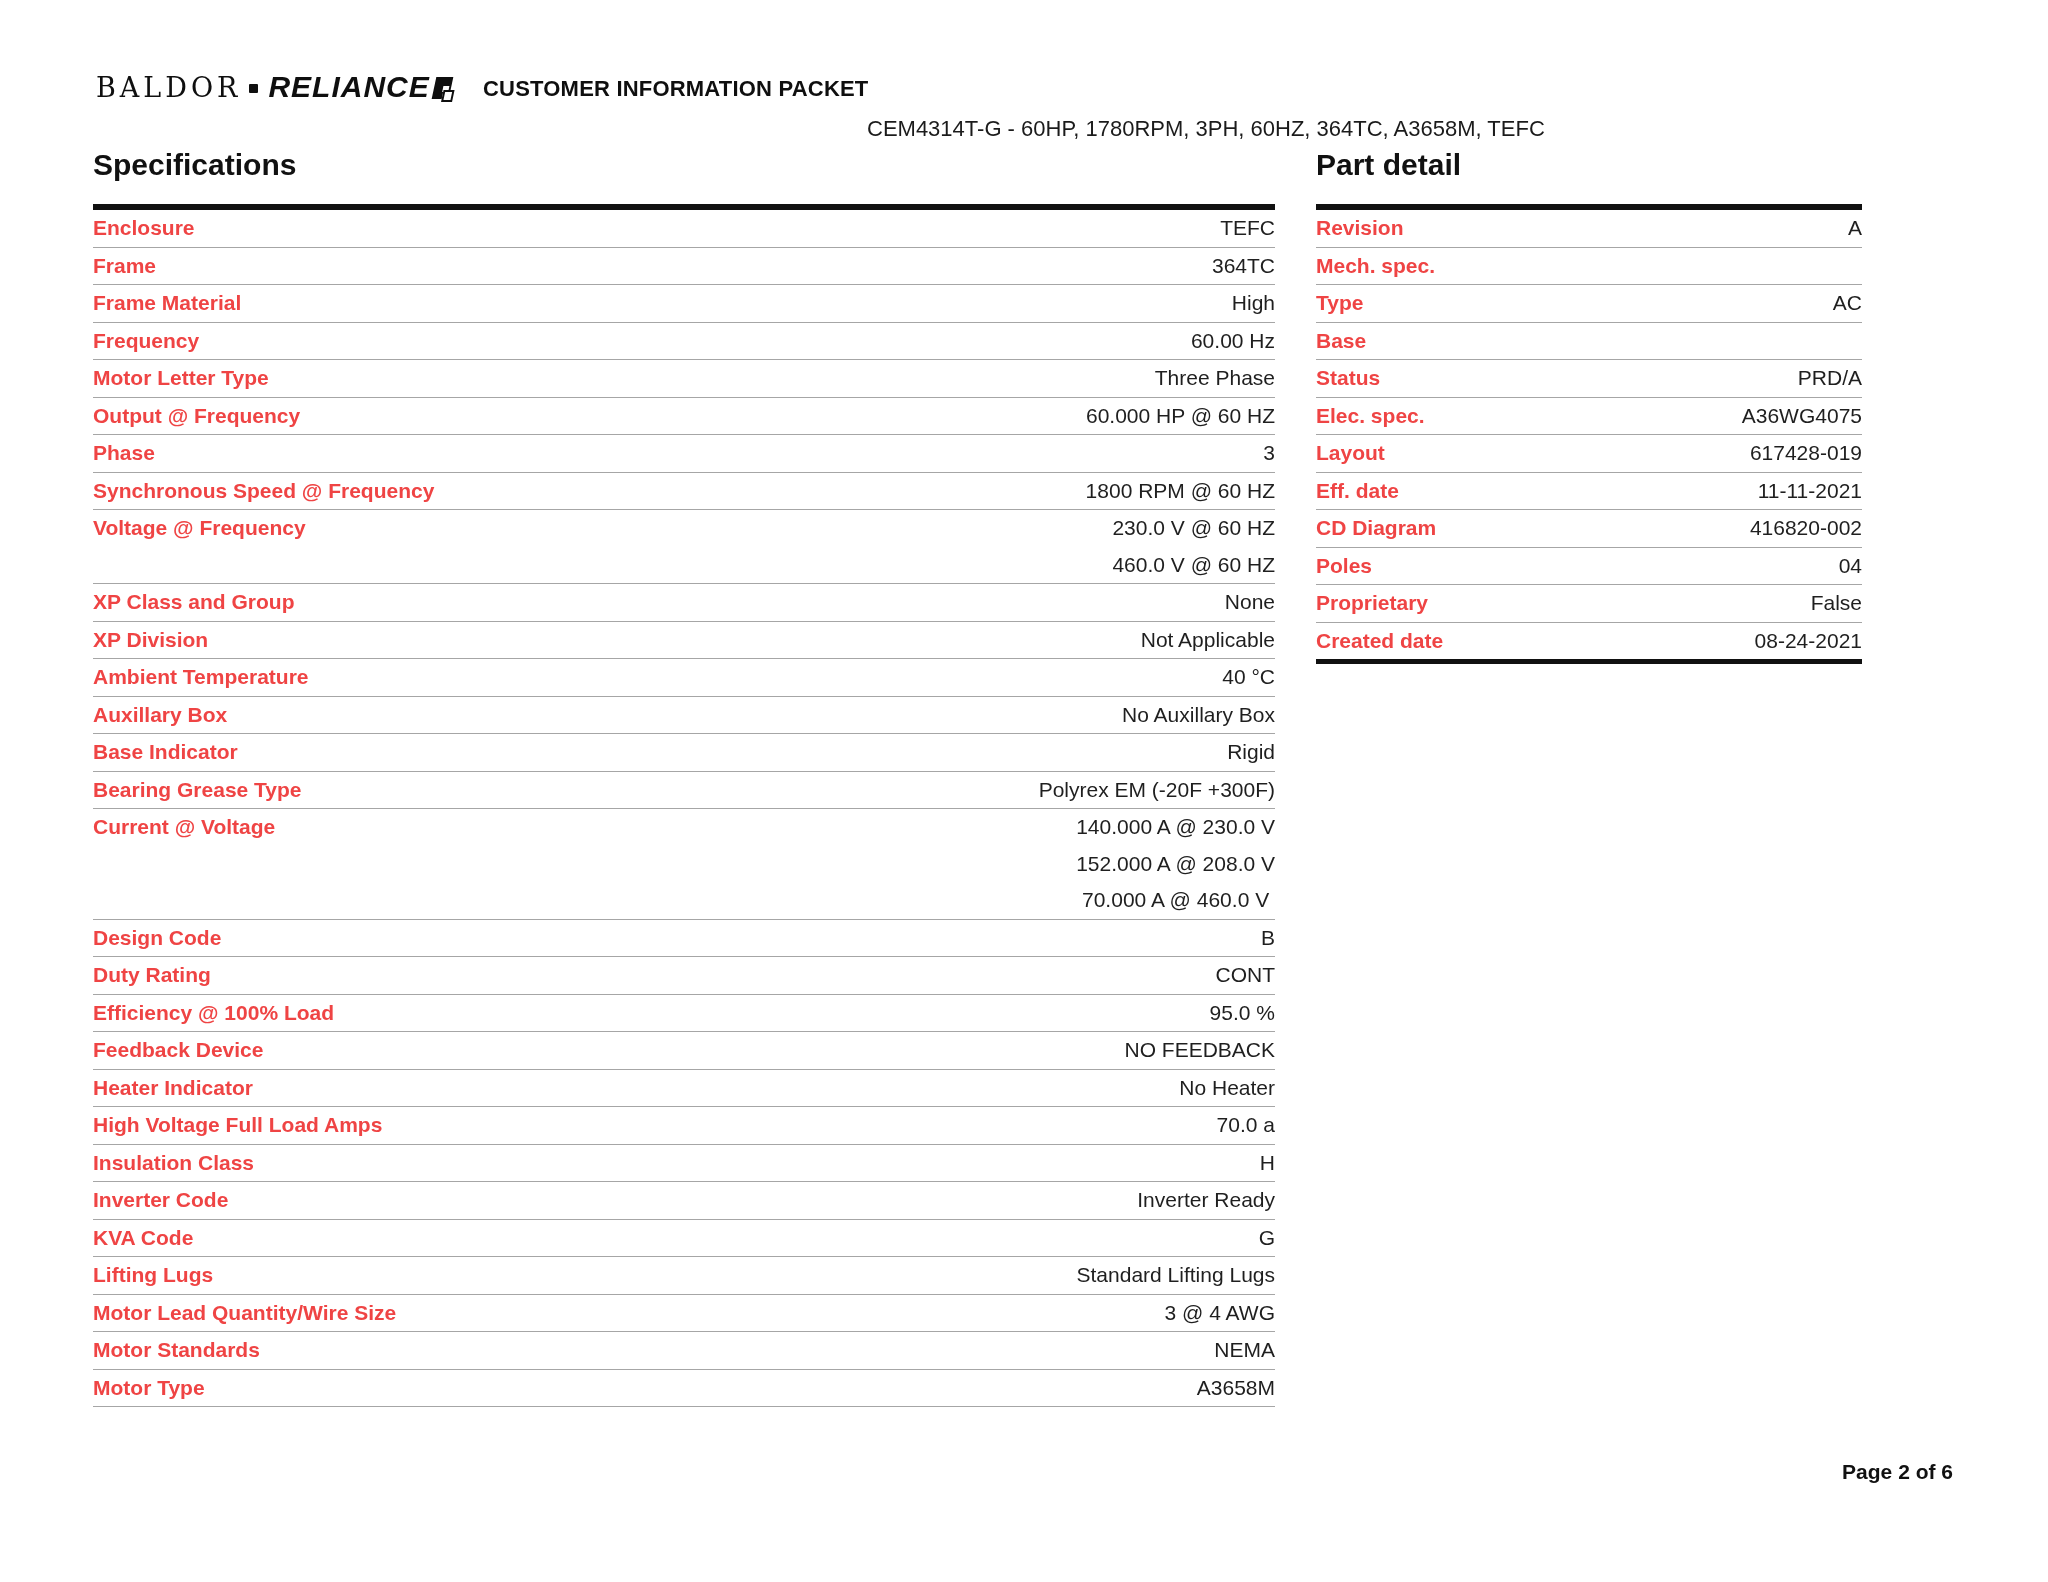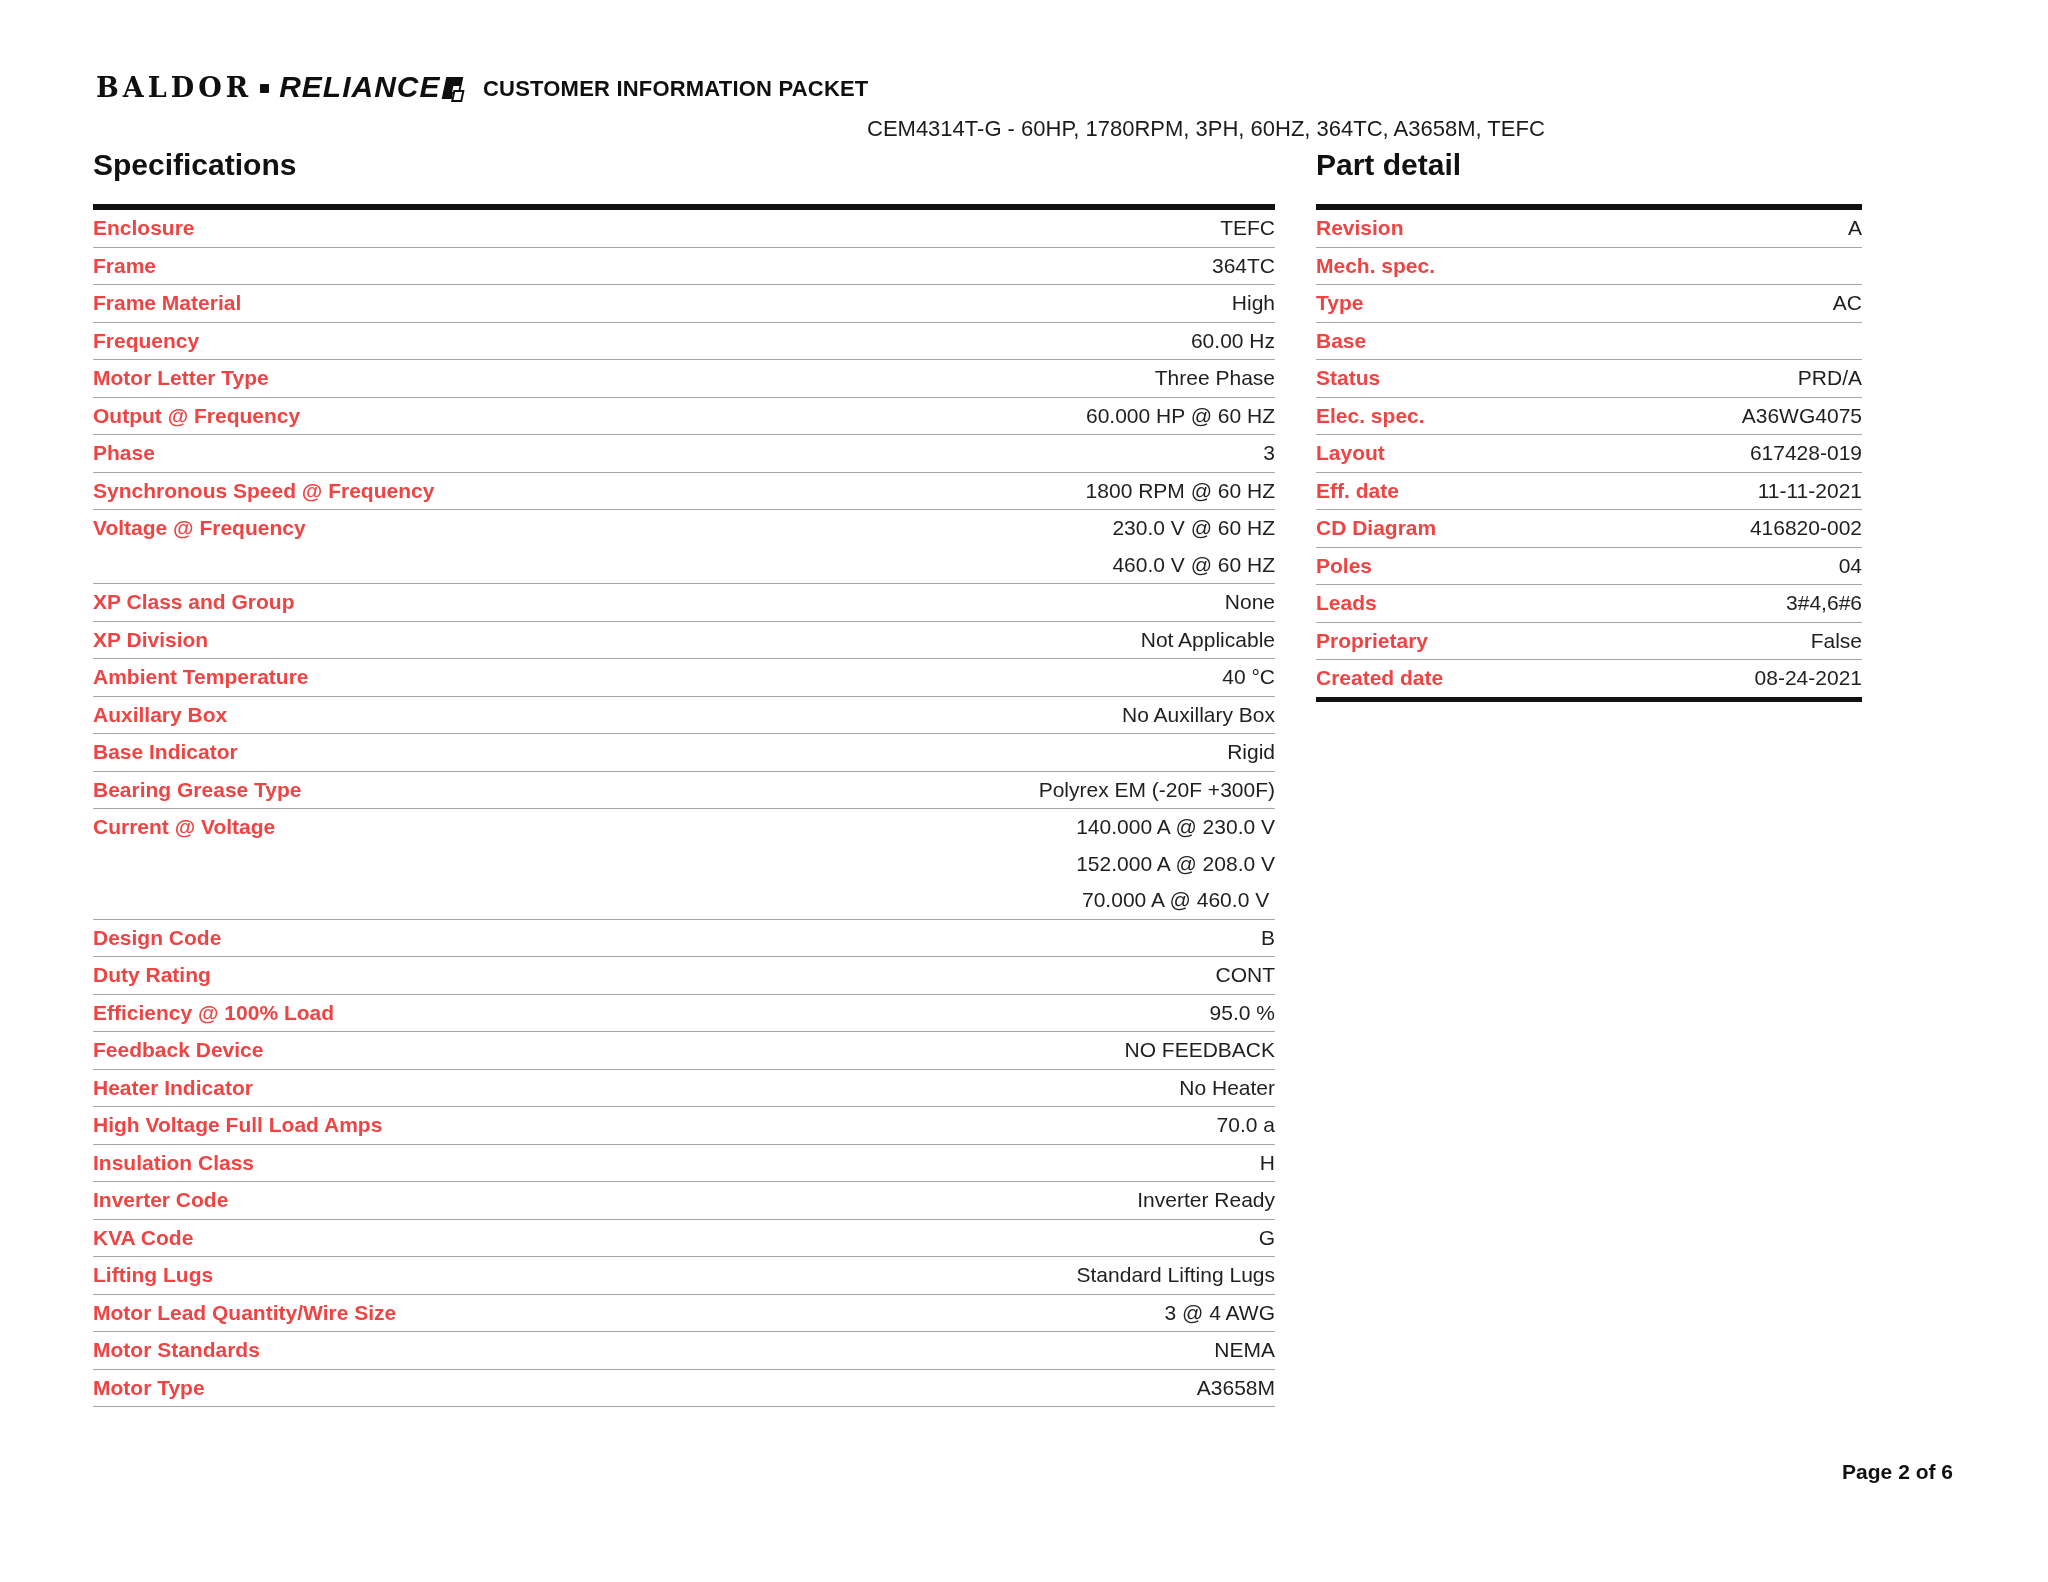--- a/index.html
+++ b/index.html
@@ -12,21 +12,21 @@
     overflow:hidden;
   }
 
   
   .logo {
     position:absolute; left:96px; top:70px;
     display:flex; align-items:center; white-space:nowrap;
   }
   .logo-baldor {
     font-family:"DejaVu Serif", serif;
-    font-weight:bold; font-size:27px; letter-spacing:4px; color:#0f0f0f;
+    font-weight:normal; font-size:27px; letter-spacing:4px; color:#0f0f0f;
   }
   .logo-dot {
     width:9px; height:9px; background:#0f0f0f; border-radius:1px;
     margin:2px 10px 0 8px; display:inline-block;
   }
   .logo-reliance {
     font-style:italic; font-weight:800; font-size:30px;
     letter-spacing:1px; color:#0f0f0f;
   }
   .logo-mark {
@@ -328,26 +328,20 @@
             <div>416820-002</div>
           </div>
         </div>
         <div class="row">
           <div class="label">Poles</div>
           <div class="values">
             <div>04</div>
           </div>
         </div>
         <div class="row">
-          <div class="label">Leads</div>
-          <div class="values">
-            <div>3#4,6#6</div>
-          </div>
-        </div>
-        <div class="row">
           <div class="label">Proprietary</div>
           <div class="values">
             <div>False</div>
           </div>
         </div>
         <div class="row">
           <div class="label">Created date</div>
           <div class="values">
             <div>08-24-2021</div>
           </div>

